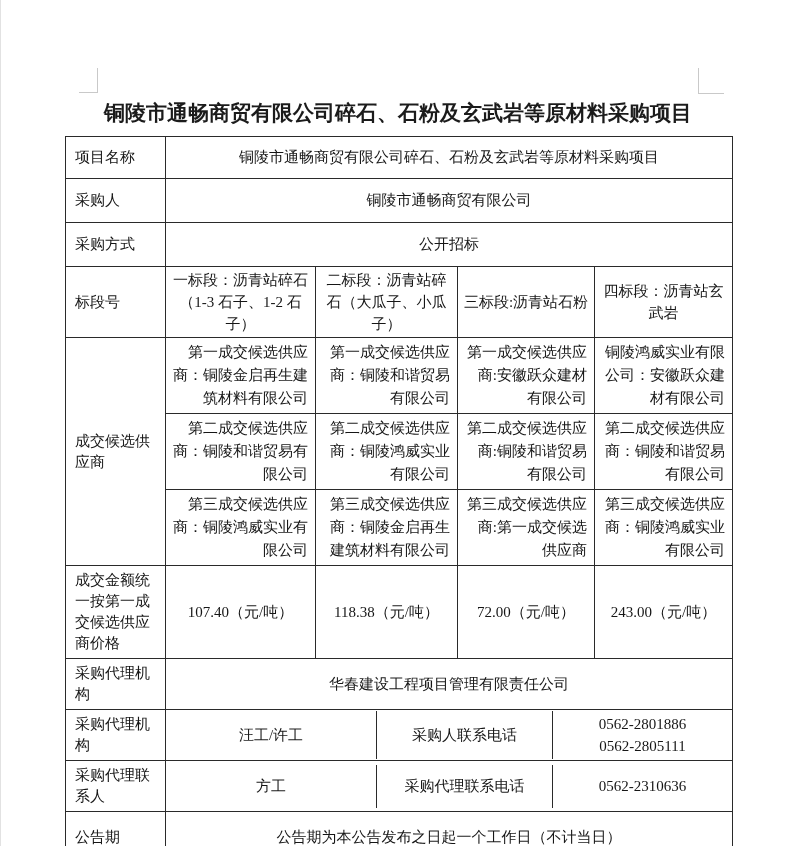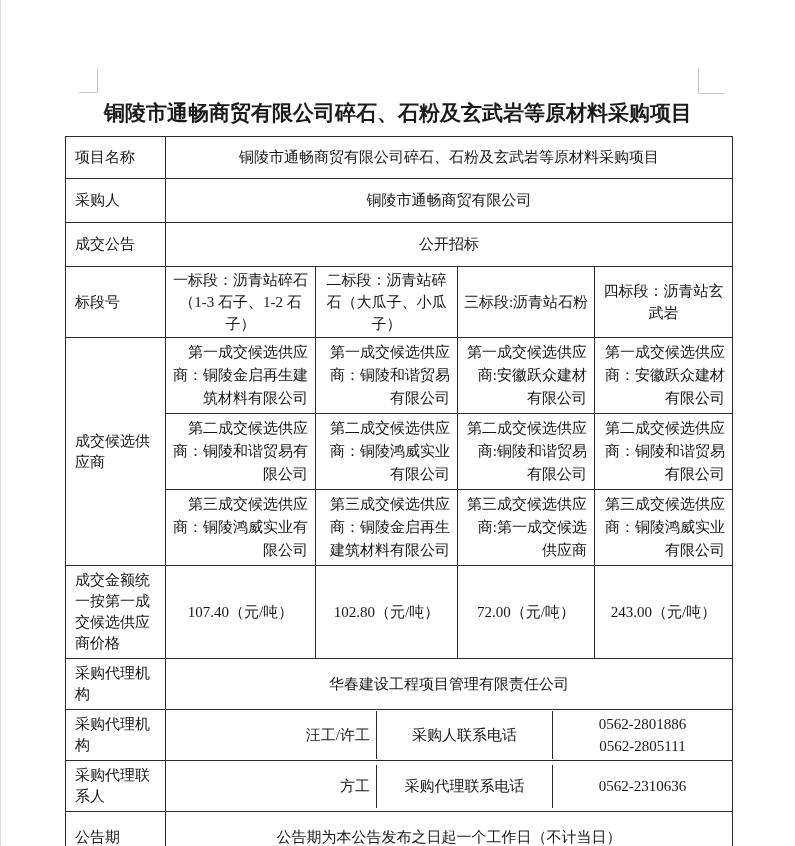--- a/index.html
+++ b/index.html
@@ -23,21 +23,21 @@
     padding:2px 6px;overflow:hidden;word-break:break-all;
   }
   .label{text-align:left;line-height:21px;padding:4px 9px;}
   .center{text-align:center;}
   .sect{text-align:center;line-height:22px;padding:2px 5px;}
   .cand{text-align:right;line-height:23px;padding:3px 7px;}
   .nopad{padding:0;}
   .subrow{display:flex;align-items:stretch;}
   .subcell{display:flex;flex-direction:column;justify-content:center;text-align:center;font-size:15px;line-height:22px;box-sizing:border-box;padding:2px 6px;}
   .bl{border-left:1px solid #2a2a2a;}
-  .w210{width:210px;text-align:right;}
+  .w210{width:210px;}
   .w176{width:176px;}
   .flex1{flex:1;align-items:center;}
   .r1{height:42px}.r2{height:44px}.r3{height:44px}.r4{height:58px}
   .r5,.r6,.r7{height:70px}
   .r8{height:78px}.r9{height:40px}.r10{height:50px}.r11{height:45px}.r12{height:52px}
   .sub-h10{height:48px;}
   .sub-h11{height:43px;}
 </style>
 </head>
 <body>
@@ -63,58 +63,58 @@
     <td class="label">项目名称</td>
     <td class="center" colspan="4">铜陵市通畅商贸有限公司碎石、石粉及玄武岩等原材料采购项目</td>
   </tr>
 
   <tr class="r2">
     <td class="label">采购人</td>
     <td class="center" colspan="4">铜陵市通畅商贸有限公司</td>
   </tr>
 
   <tr class="r3">
-    <td class="label">成交公告</td>
+    <td class="label">采购方式</td>
     <td class="center" colspan="4">公开招标</td>
   </tr>
 
   <tr class="r4">
     <td class="label">标段号</td>
     <td class="sect">一标段：沥青站碎石（1-3 石子、1-2 石子）</td>
     <td class="sect">二标段：沥青站碎石（大瓜子、小瓜子）</td>
     <td class="sect">三标段:沥青站石粉</td>
     <td class="sect">四标段：沥青站玄武岩</td>
   </tr>
 
   <tr class="r5">
     <td class="label" rowspan="3">成交候选供应商</td>
     <td class="cand">第一成交候选供应商：铜陵金启再生建筑材料有限公司</td>
     <td class="cand">第一成交候选供应商：铜陵和谐贸易有限公司</td>
     <td class="cand">第一成交候选供应商:安徽跃众建材有限公司</td>
-    <td class="cand">第一成交候选供应商：安徽跃众建材有限公司</td>
+    <td class="cand">铜陵鸿威实业有限公司：安徽跃众建材有限公司</td>
   </tr>
 
   <tr class="r6">
     <td class="cand">第二成交候选供应商：铜陵和谐贸易有限公司</td>
     <td class="cand">第二成交候选供应商：铜陵鸿威实业有限公司</td>
     <td class="cand">第二成交候选供应商:铜陵和谐贸易有限公司</td>
     <td class="cand">第二成交候选供应商：铜陵和谐贸易有限公司</td>
   </tr>
 
   <tr class="r7">
     <td class="cand">第三成交候选供应商：铜陵鸿威实业有限公司</td>
     <td class="cand">第三成交候选供应商：铜陵金启再生建筑材料有限公司</td>
     <td class="cand">第三成交候选供应商:第一成交候选供应商</td>
     <td class="cand">第三成交候选供应商：铜陵鸿威实业有限公司</td>
   </tr>
 
   <tr class="r8">
     <td class="label">成交金额统一按第一成交候选供应商价格</td>
     <td class="center">107.40（元/吨）</td>
-    <td class="center">102.80（元/吨）</td>
+    <td class="center">118.38（元/吨）</td>
     <td class="center">72.00（元/吨）</td>
     <td class="center">243.00（元/吨）</td>
   </tr>
 
   <tr class="r9">
     <td class="label">采购代理机构</td>
     <td class="center" colspan="4">华春建设工程项目管理有限责任公司</td>
   </tr>
 
   <tr class="r10">

